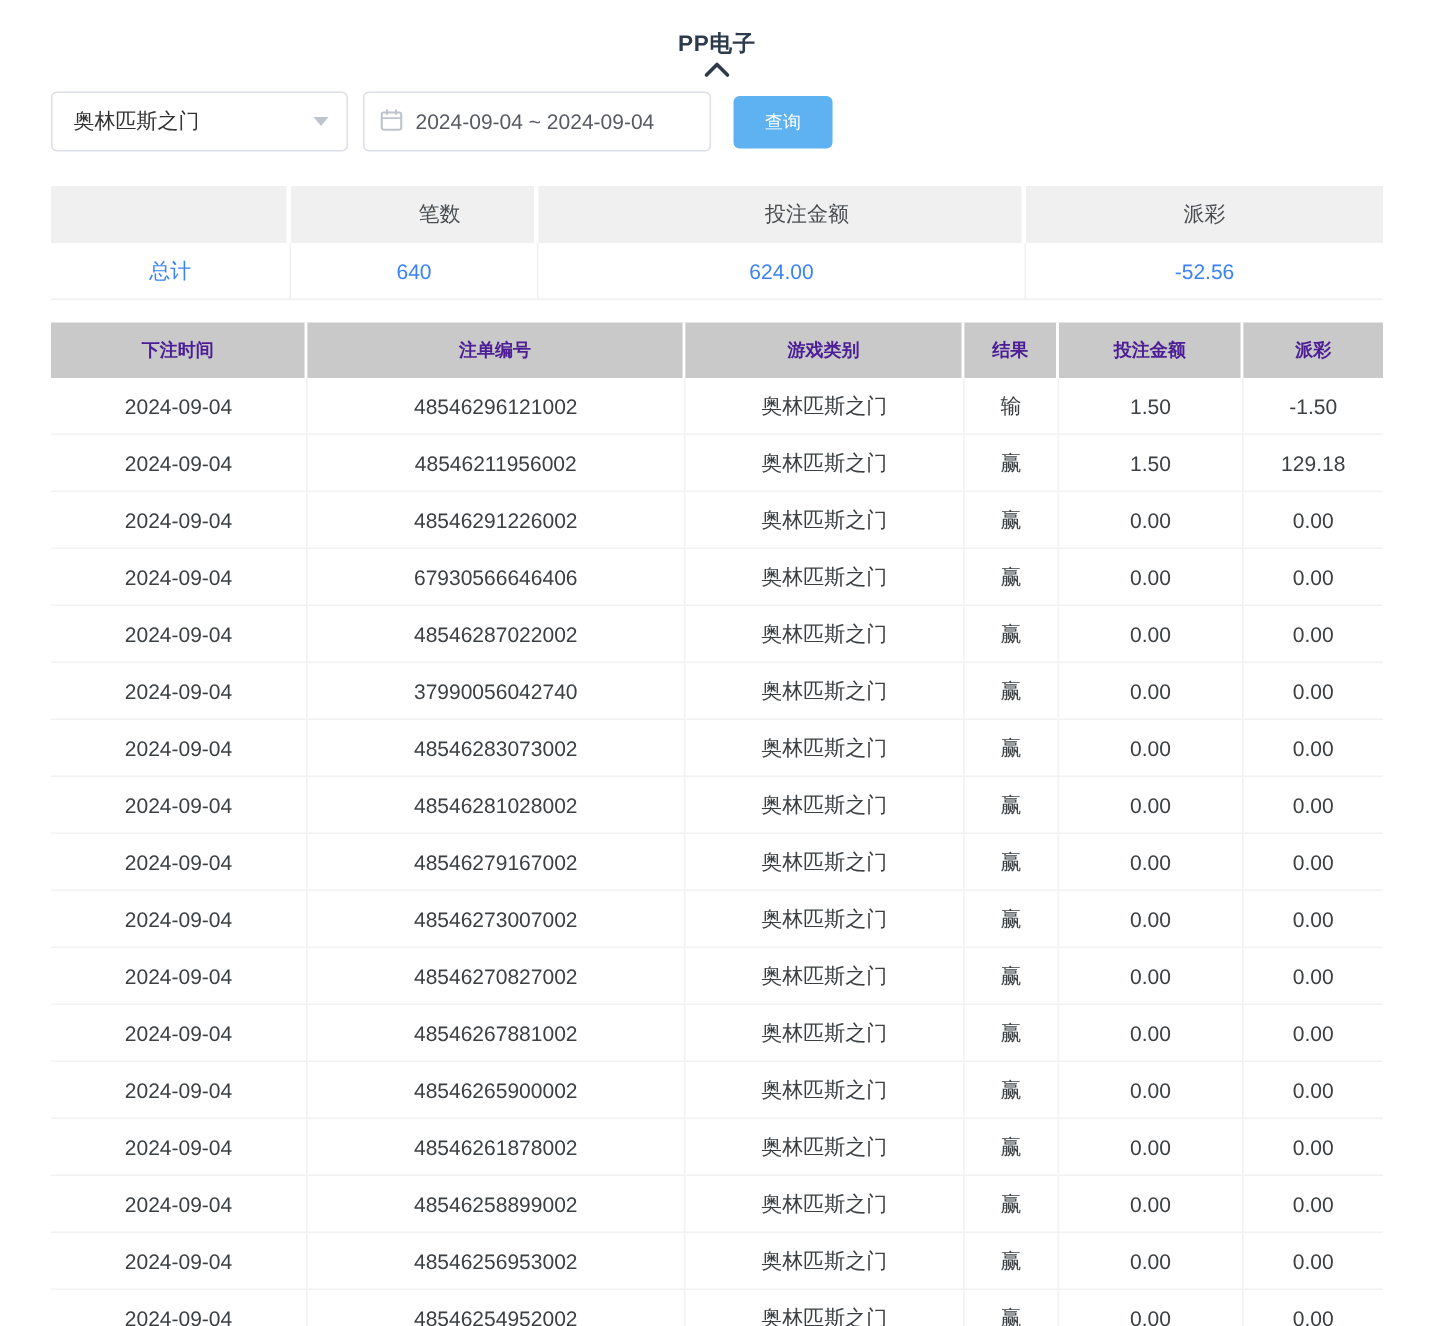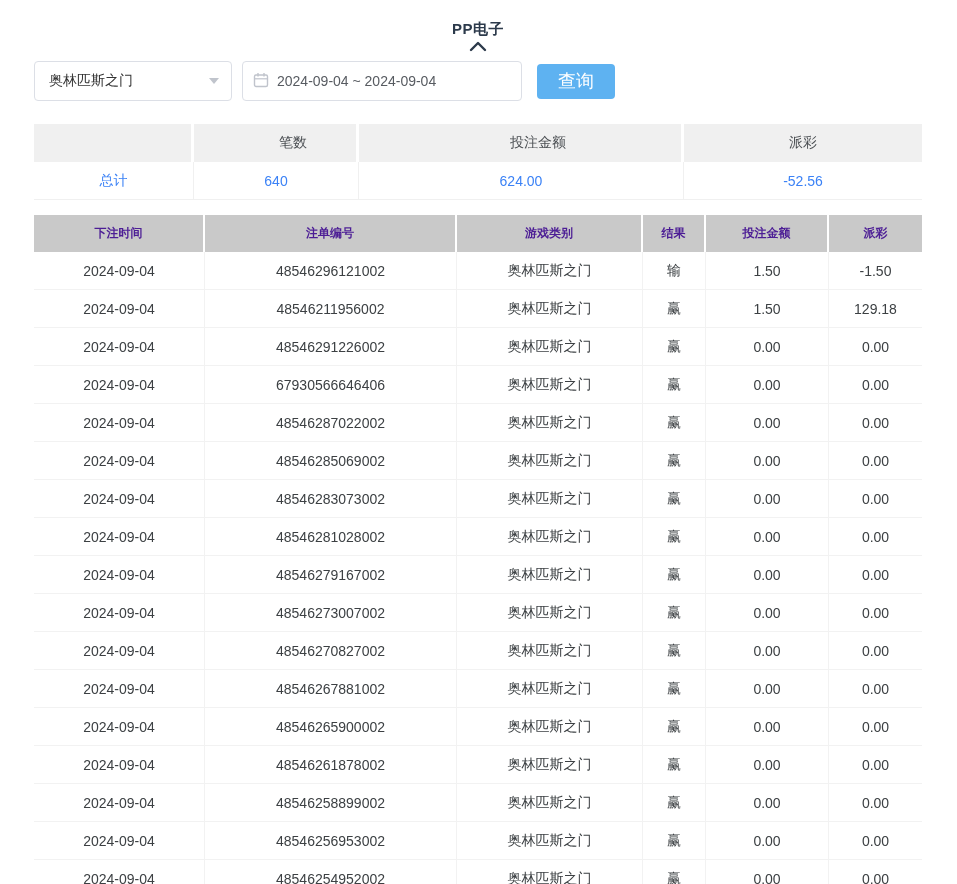--- a/index.html
+++ b/index.html
@@ -35,21 +35,21 @@
     padding: 0 12px 0 14px;
     font-size: 14px; color: #333; cursor: pointer;
   }
   .caret-down {
     width: 0; height: 0;
     border-left: 5px solid transparent; border-right: 5px solid transparent;
     border-top: 6px solid #c0c4cc;
   }
   .date-box {
     margin-left: 10px;
-    width: 280px; height: 40px;
+    width: 232px; height: 40px;
     border: 1px solid #dcdfe6; border-radius: 4px;
     display: flex; align-items: center;
     padding: 0 10px;
     font-size: 14px; color: #575b61; cursor: text;
   }
   .date-box svg { margin-right: 8px; flex: 0 0 auto; }
 
   .btn-group { margin-left: 8px; display: flex; }
   .qbtn {
     height: 34px; min-width: 80px; padding: 0 22px;
@@ -59,21 +59,21 @@
     cursor: pointer; margin-left: -1px; position: relative;
   }
   .qbtn:first-child { margin-left: 0; border-radius: 4px 0 0 4px; }
   .qbtn:last-child { border-radius: 0 4px 4px 0; }
   .qbtn.active { border: 1px solid #4aa4ec; color: #4aa4ec; z-index: 2; border-radius: 4px; }
 
   .search-btn {
     margin-left: 15px;
     height: 35px; padding: 0 21px;
     background: #5eb2f1; border: none; border-radius: 4px;
-    color: #ffffff; font-size: 18px;
+    color: #ffffff; font-size: 12px;
     display: flex; align-items: center; justify-content: center;
     cursor: pointer;
   }
 
   
   table { border-collapse: separate; border-spacing: 0; width: 888px; table-layout: fixed; }
   td, th { font-weight: normal; text-align: center; overflow: hidden; white-space: nowrap; }
 
   .summary-table { margin-top: 23px; }
   .summary-table th {
@@ -219,21 +219,21 @@
         <tr>
       <td>2024-09-04</td>
       <td>48546287022002</td>
       <td>奥林匹斯之门</td>
       <td>赢</td>
       <td>0.00</td>
       <td>0.00</td>
     </tr>
         <tr>
       <td>2024-09-04</td>
-      <td>48546285069002</td>
+      <td>37990056042740</td>
       <td>奥林匹斯之门</td>
       <td>赢</td>
       <td>0.00</td>
       <td>0.00</td>
     </tr>
         <tr>
       <td>2024-09-04</td>
       <td>48546283073002</td>
       <td>奥林匹斯之门</td>
       <td>赢</td>

